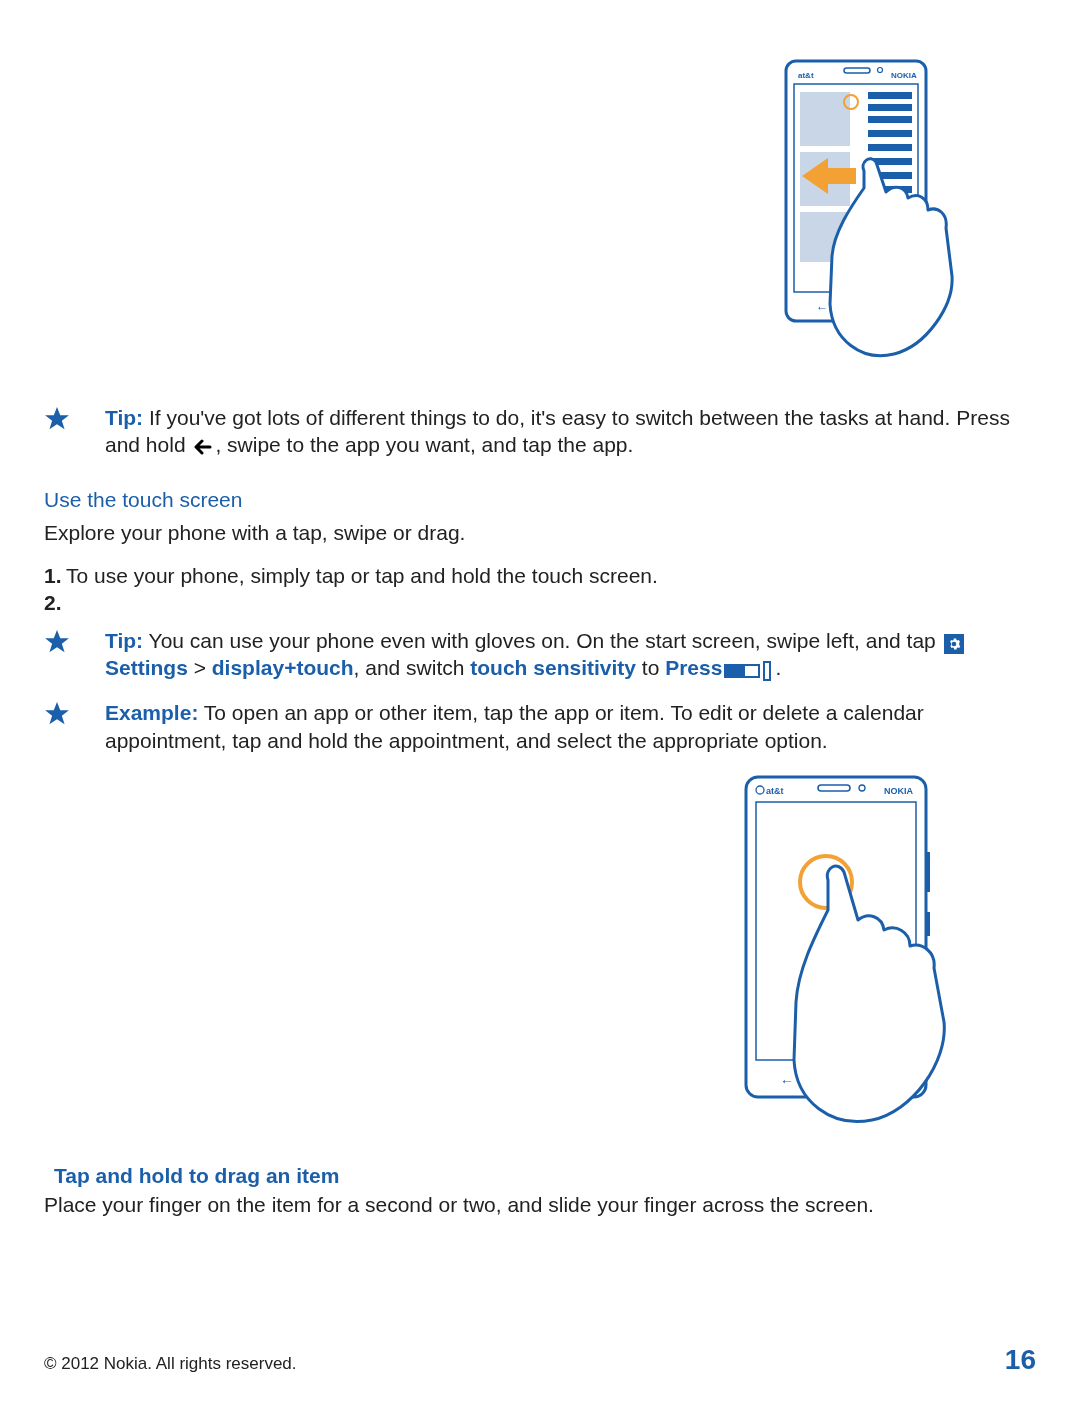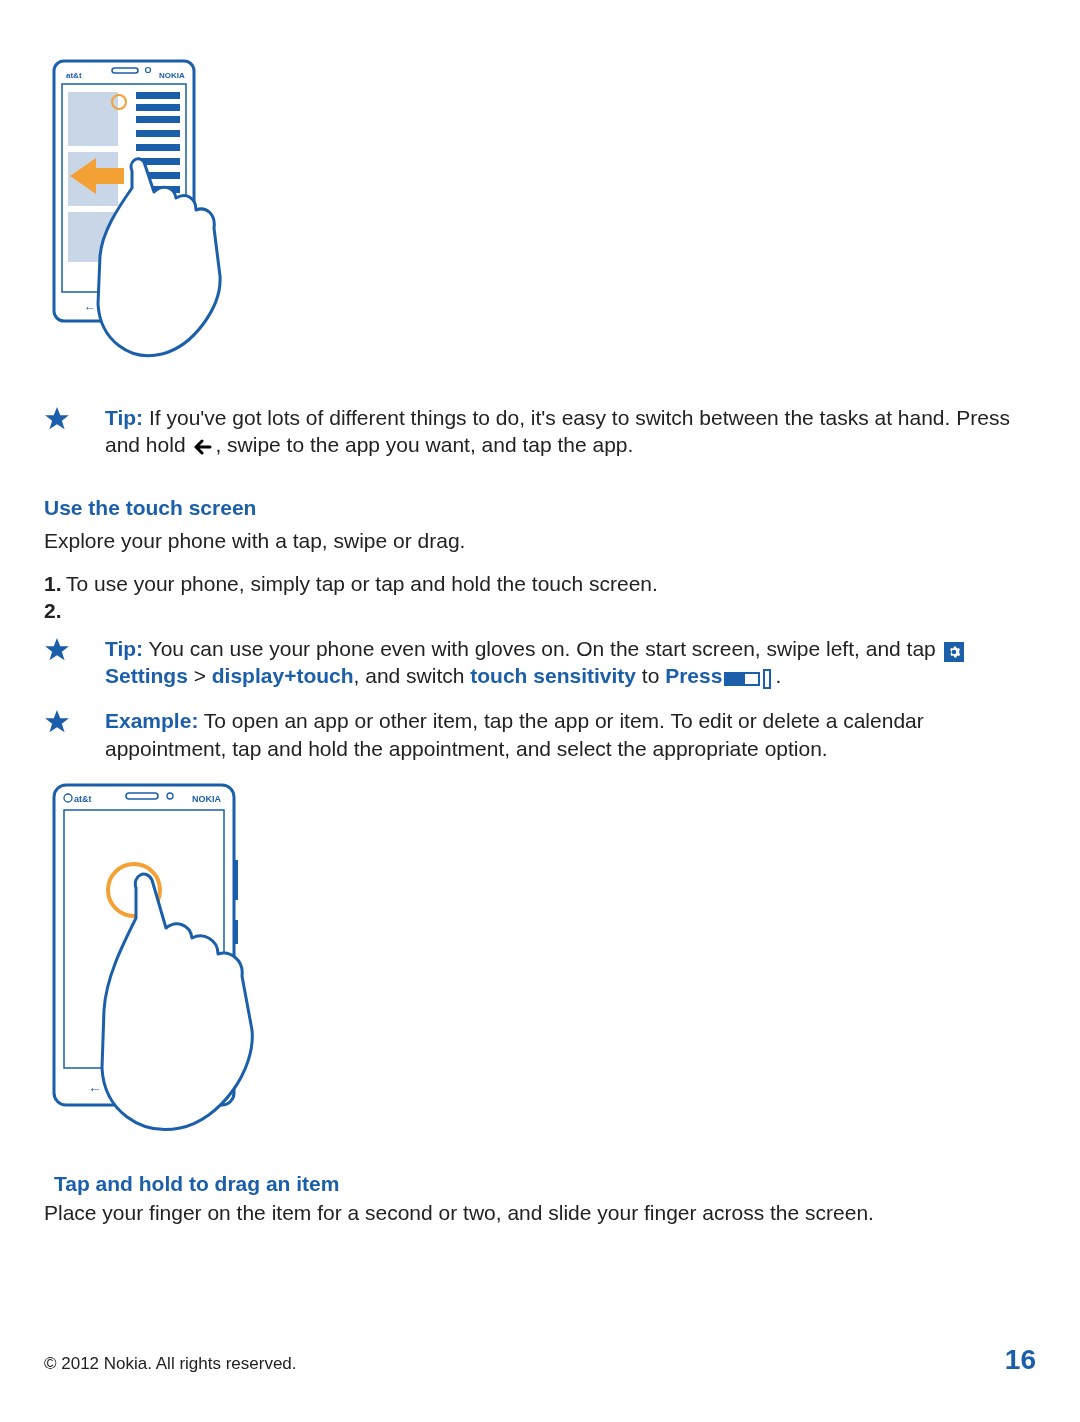--- a/index.html
+++ b/index.html
@@ -17,21 +17,21 @@
     font-family: "Segoe UI", "Helvetica Neue", Arial, sans-serif;
     color: var(--text-color);
     font-size: 21px;
     line-height: 1.3;
     position: relative;
     box-sizing: border-box;
     padding: 56px 44px 80px 44px;
   }
   .illus-wrap {
     display: flex;
-    justify-content: flex-start;
+    justify-content: flex-end;
     margin: 0 0 28px 0;
   }
   .callout {
     display: flex;
     align-items: flex-start;
     margin: 10px 0 18px 0;
     gap: 17px;
   }
   .callout .star {
     flex: none;
@@ -42,23 +42,23 @@
   }
   .callout .body {
     flex: 1;
   }
   .bold-blue {
     color: var(--nokia-blue);
     font-weight: 700;
   }
   h2.section {
     color: var(--nokia-blue);
-    font-weight: 700;
+    font-weight: 400;
     font-size: 21px;
-    margin: 32px 0 6px 0;
+    margin: 24px 0 6px 0;
   }
   h3.section {
     color: var(--nokia-blue);
     font-weight: 700;
     font-size: 21px;
     margin: 30px 0 2px 10px;
   }
   p.plain { margin: 4px 0 16px 0; }
   .steps { margin: 0 0 10px 0; }
   .steps .step { display: flex; }

